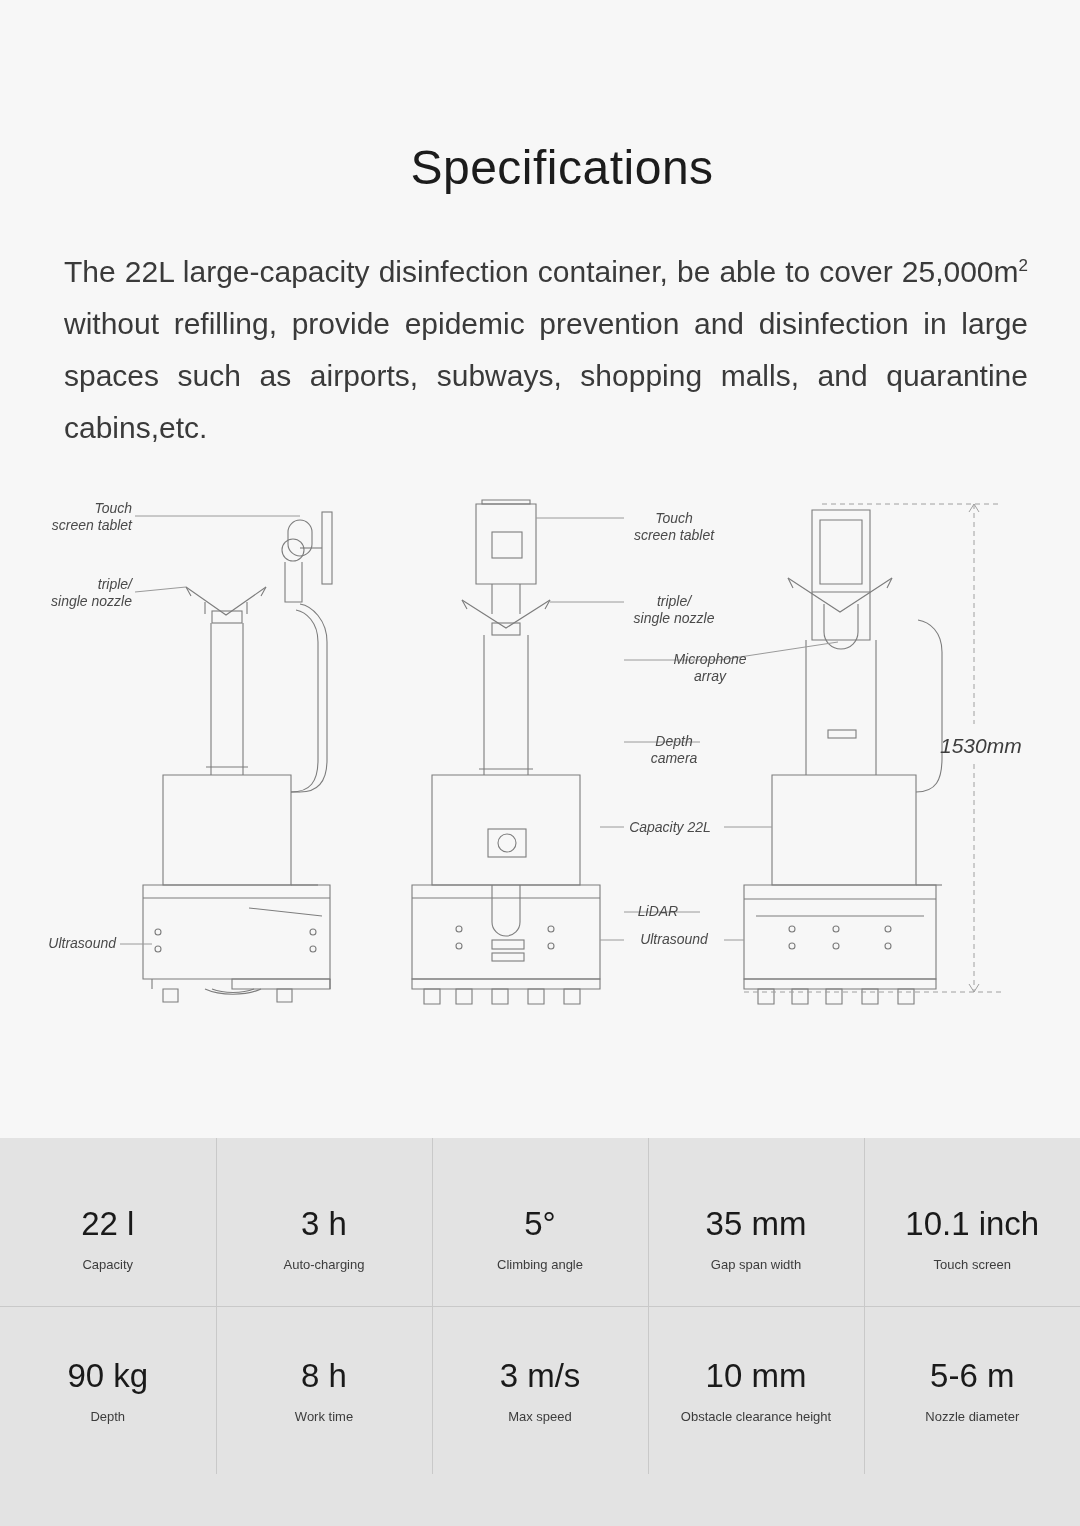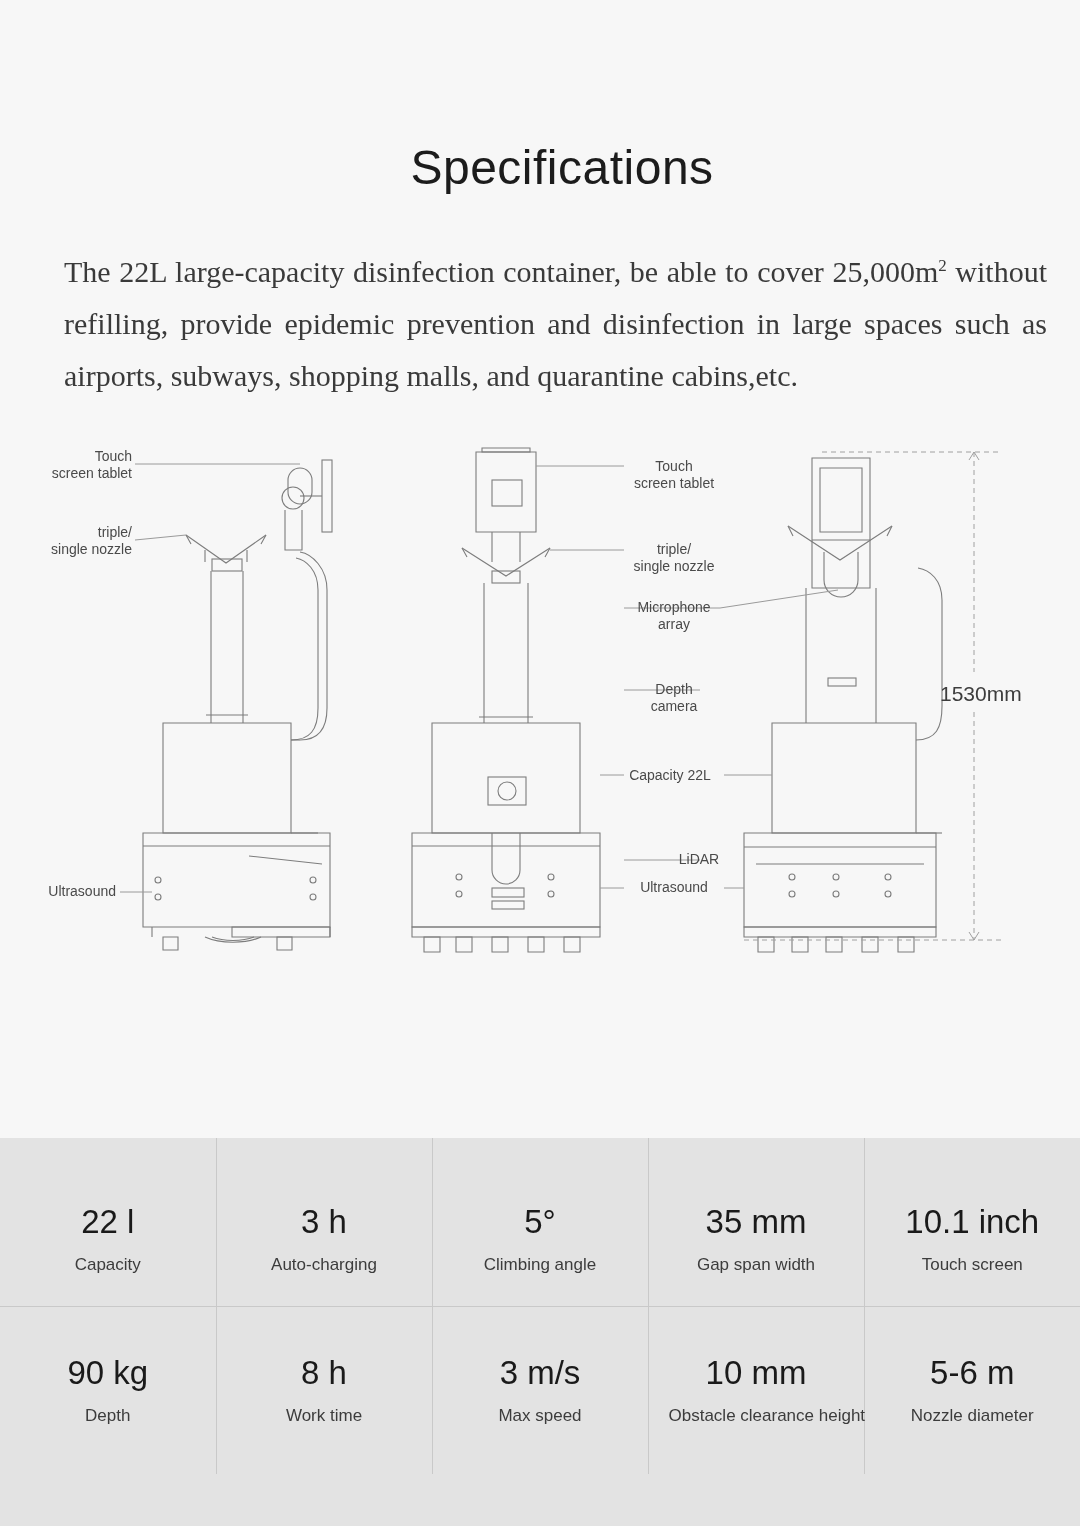--- a/index.html
+++ b/index.html
@@ -29,42 +29,42 @@
     font-weight: 400;
     color: #1c1c1c;
     padding-top: 112px;
     letter-spacing: 0.5px;
     line-height: 1;
     margin-left: 44px;
   }
 
   
   .intro {
-    margin: 48px 33px 0 64px;
+    margin: 48px 52px 0 64px;
     font-size: 30px;
     line-height: 52px;
     color: #3a3a3a;
     text-align: justify;
     text-justify: inter-word;
-    font-family: Liberation Serif, serif;
   }
   .intro .unit-sup {
     font-size: 30px;
   }
   .intro .unit-sup sup {
     font-size: 17px;
     vertical-align: super;
   }
 
   
   .diagram-area {
     position: relative;
     margin-top: 38px;
     height: 540px;
     width: 996px;
+    font-style: italic;
   }
   .diagram-svg {
     display: block;
   }
 
   
   .spec-band {
     position: absolute;
     left: 0;
     top: 1106px;
@@ -93,21 +93,21 @@
     border-bottom: 1px solid #c9c9c9;
   }
   .spec-value {
     font-size: 33px;
     color: #1a1a1a;
     line-height: 1.15;
     margin-bottom: 14px;
     white-space: nowrap;
   }
   .spec-label {
-    font-size: 17px;
+    font-size: 13px;
     color: #3c3c3c;
     line-height: 1.2;
     white-space: nowrap;
   }
   .spec-pad {
     height: 34px;
   }
 
   
   .callout {
@@ -292,26 +292,26 @@
     <div class="callout right-align" style="left:10px; top:8px; width:122px;">Touch
 screen tablet</div>
     <div class="callout right-align" style="left:10px; top:84px; width:122px;">triple/
 single nozzle</div>
     <div class="callout right-align" style="left:0px; top:443px; width:116px;">Ultrasound</div>
 
     <div class="callout" style="left:614px; top:18px; width:120px;">Touch
 screen tablet</div>
     <div class="callout" style="left:614px; top:101px; width:120px;">triple/
 single nozzle</div>
-    <div class="callout" style="left:614px; top:159px; width:120px;">Microphone
+    <div class="callout" style="left:650px; top:159px; width:120px;">Microphone
 array</div>
     <div class="callout" style="left:614px; top:241px; width:120px;">Depth
 camera</div>
     <div class="callout" style="left:610px; top:327px; width:120px;">Capacity 22L</div>
-    <div class="callout" style="left:639px; top:411px; width:120px;">LiDAR</div>
+    <div class="callout" style="left:598px; top:411px; width:120px;">LiDAR</div>
     <div class="callout" style="left:614px; top:439px; width:120px;">Ultrasound</div>
 
     <div class="dim-label" style="left:940px; top:242px;">1530mm</div>
   </div>
 
   <div class="spec-band">
     <table class="spec-table">
       <tbody>
           <tr class="row-top">
         <td>

